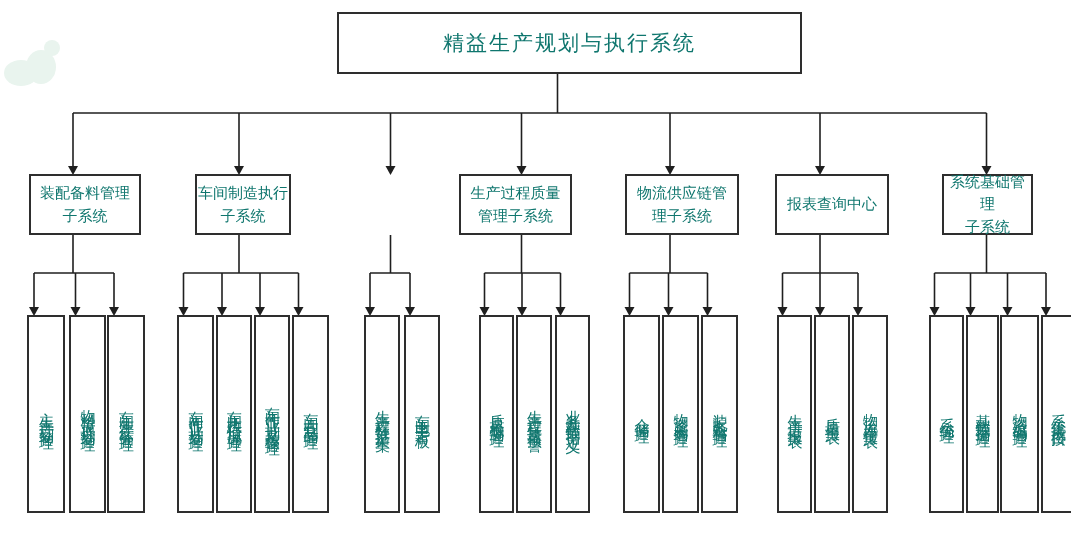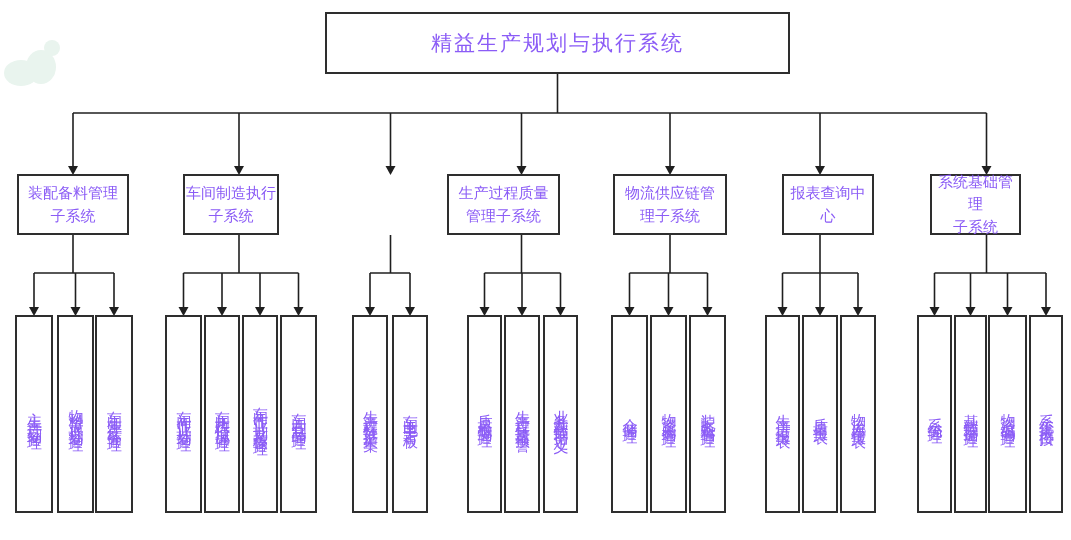--- a/index.html
+++ b/index.html
@@ -18,21 +18,22 @@
   .connectors{
     position:absolute;left:0;top:0;width:1071px;height:540px;
     pointer-events:none;
   }
   .node{
     position:absolute;
     background:#ffffff;
     border:2px solid var(--border);
     box-sizing:border-box;
     display:flex;align-items:center;justify-content:center;
-    color:#8b5cf6;
+    color:#0f766e;
+    margin-left:12px;
   }
   .root{
     left:325px;top:12px;width:465px;height:62px;
     font-size:21px;letter-spacing:2px;
     text-align:center;
   }
   .l2{
     top:174px;height:61px;
     font-size:15px;line-height:1.5;
     text-align:center;white-space:pre-line;
@@ -148,21 +149,21 @@
   <div class="node root">精益生产规划与执行系统</div>
 
   <div class="node l2" style="left:17px;width:112px">装配备料管理
 子系统</div>
   <div class="node l2" style="left:183px;width:96px">车间制造执行
 子系统</div>
   <div class="node l2" style="left:447px;width:113px">生产过程质量
 管理子系统</div>
   <div class="node l2" style="left:613px;width:114px">物流供应链管
 理子系统</div>
-  <div class="node l2" style="left:782px;width:92px">报表查询中心</div>
+  <div class="node l2" style="left:763px;width:114px">报表查询中心</div>
   <div class="node l2" style="left:930px;width:91px">系统基础管理
 子系统</div>
 
   <div class="node l3" style="left:15px;width:38px">
       <span class="vtext">主生产计划管理</span>
     </div>
   <div class="node l3" style="left:57px;width:37px">
       <span class="vtext">物料需求计划管理</span>
     </div>
   <div class="node l3" style="left:95px;width:38px">

